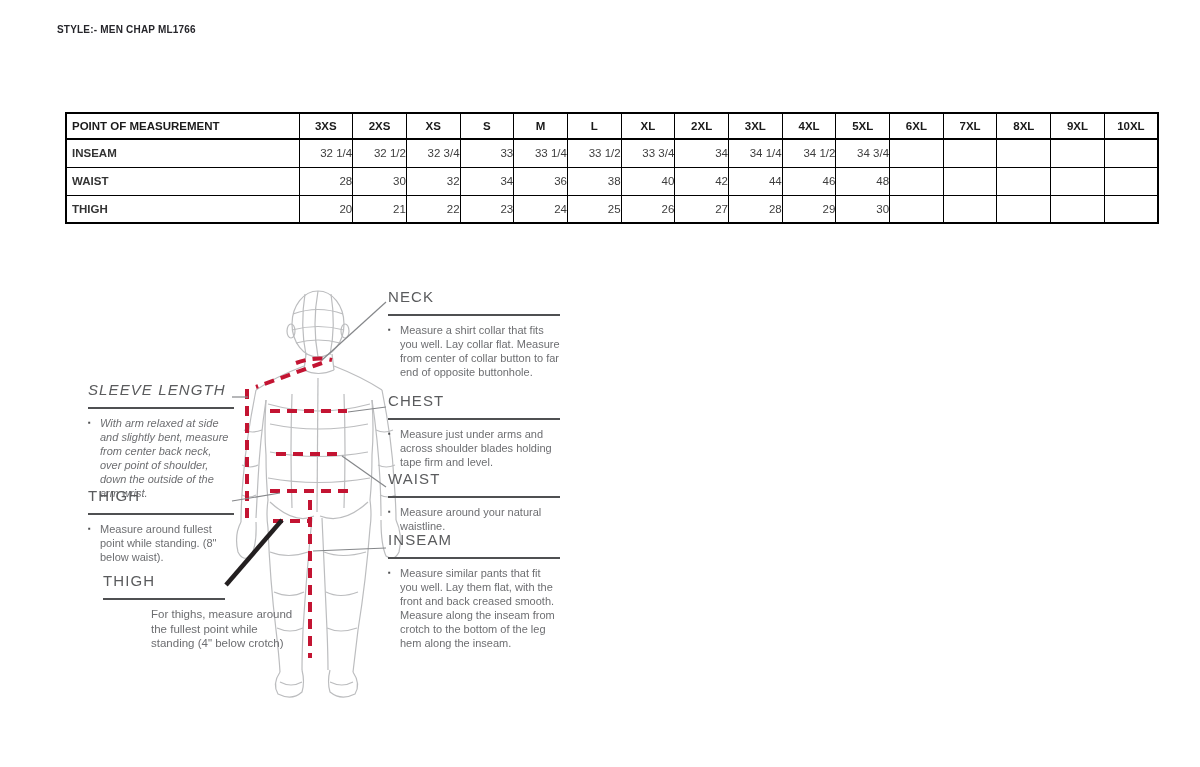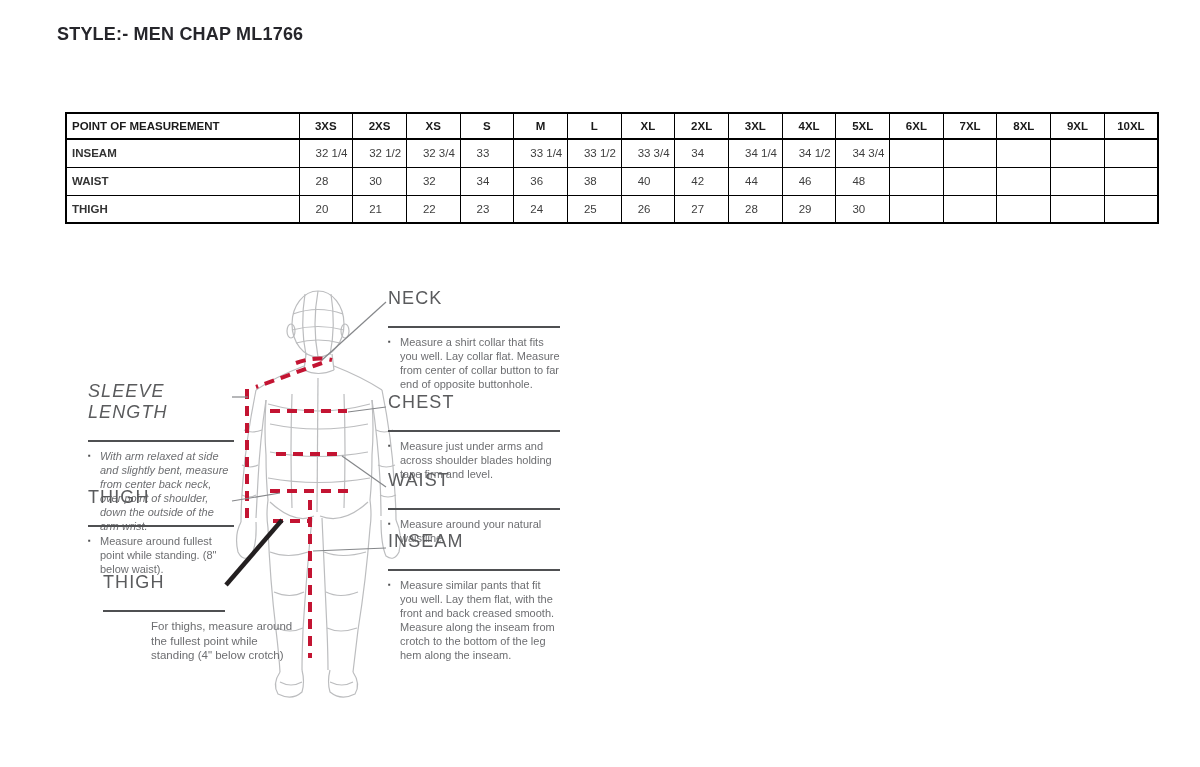--- a/index.html
+++ b/index.html
@@ -1,36 +1,36 @@
 <!DOCTYPE html>
 <html><head>
 <meta charset="utf-8">
 <style>
   * { margin:0; padding:0; box-sizing:border-box; }
   body { background:#fff; font-family:"Liberation Sans", sans-serif; }
   .page { position:relative; width:1200px; height:767px; background:#ffffff; overflow:hidden; }
 
-  .doc-title { position:absolute; left:57px; top:24px; font-size:18px; font-weight:bold; color:#26262b; letter-spacing:.2px; }
+  .doc-title { position:absolute; left:57px; top:24px; font-size:10px; font-weight:bold; color:#26262b; letter-spacing:.2px; }
 
   
   table.size-table { position:absolute; left:65px; top:112px; width:1092px; border-collapse:collapse; table-layout:fixed; }
   table.size-table th, table.size-table td { border:1px solid #000; height:28px; font-size:11.5px; color:#333; vertical-align:middle; overflow:hidden; white-space:nowrap; }
   table.size-table { border:2px solid #000; }
   table.size-table thead th { font-weight:bold; color:#1a1a1a; text-align:center; height:26px; border-bottom:2px solid #000; }
   table.size-table thead th.col-label, table.size-table tbody th { text-align:left; padding-left:5px; font-weight:bold; }
-  table.size-table td { text-align:left; padding-left:16px; font-weight:normal; color:#3d3d3d; }
+  table.size-table td { text-align:right; padding-left:4px; font-weight:normal; color:#3d3d3d; }
   col.c-label { width:233px; }
   col.c-size { width:53.7px; }
 
   .note-line { position:absolute; left:57px; top:249px; font-size:12.5px; font-weight:bold; color:#231f20; }
   .text-cursor { display:inline-block; width:1px; height:13px; background:#222; margin-left:2px; vertical-align:-2px; }
 
   
   .guide-item { position:absolute; }
-  .guide-item .g-head { font-size:18px; letter-spacing:1.1px; color:#5a5b5d; padding-bottom:17px; border-bottom:2px solid #4f5052; margin-bottom:7px; }
+  .guide-item .g-head { font-size:15px; letter-spacing:1.1px; color:#5a5b5d; padding-bottom:9px; border-bottom:2px solid #4f5052; margin-bottom:7px; }
   .guide-item .g-body { display:flex; font-size:11px; line-height:1.28; color:#6d6e71; }
   .guide-item .bullet { flex:0 0 12px; font-size:8px; color:#4f5052; padding-top:2px; }
   .guide-item p { margin:0; }
 
   .g-neck   { left:388px; top:288px; width:172px; }
   .g-chest  { left:388px; top:392px; width:172px; }
   .g-waist  { left:388px; top:470px; width:172px; }
   .g-inseam { left:388px; top:531px; width:172px; }
   .g-sleeve { left:88px;  top:381px; width:146px;font-style:italic; }
   .g-seat   { left:88px;  top:487px; width:146px; }

